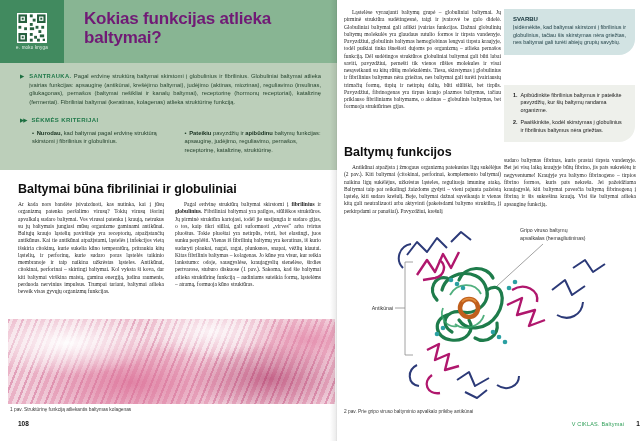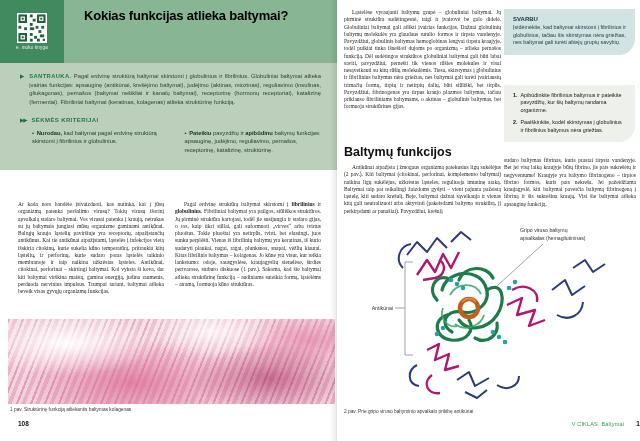--- a/index.html
+++ b/index.html
@@ -13,21 +13,21 @@
            background:linear-gradient(to right, rgba(0,0,0,0) 0%, rgba(0,0,0,0.07) 40%,
                       rgba(0,0,0,0.14) 52%, rgba(0,0,0,0.03) 70%, rgba(0,0,0,0) 100%); }
 
   
   .lp-header { position:absolute; left:0; top:0; width:337px; height:63px; display:flex; }
   .qr-block { width:64px; height:63px; background:#418a5f; display:flex; flex-direction:column;
               align-items:center; justify-content:center; }
   .qr { width:30px; height:30px; background:#fff; border-radius:1px; }
   .qr-caption { font-size:4.5px; color:#eaf4ec; margin-top:2.5px; letter-spacing:.2px; }
   .title-block { flex:1; background:#88b593; padding:9px 10px 0 20px; }
-  .page-title { font-size:13px; line-height:1.12; font-weight:bold; color:#000000; letter-spacing:-.2px; }
+  .page-title { font-size:17px; line-height:1.12; font-weight:bold; color:#701a75; letter-spacing:-.2px; }
 
   
   .lp-band { position:absolute; left:0; top:63px; width:337px; height:107px;
              background:#bccfba; padding:9px 16px 0 20px; }
   .santrauka-row { display:flex; gap:5px; }
   .arrow, .arrow2 { color:#1c6e40; font-size:5.5px; line-height:1.6; flex:0 0 auto; }
   .arrow2 { letter-spacing:-1px; }
   .santrauka-text { font-size:5.8px; line-height:1.5; color:#27452f; width:292px; text-align:justify; }
   .green-label { color:#20794a; font-weight:bold; letter-spacing:.4px; }
   .sekmes { margin-top:9px; }
@@ -140,20 +140,21 @@
           <span class="arrow2">▶▶</span>
           <span class="green-label sekmes-label">SĖKMĖS KRITERIJAI</span>
         </div>
         <div class="sekmes-cols">
           <p class="bullet"><span class="dot">•</span> <b>Nurodau,</b><span> kad baltymai pagal erdvinę struktūrą skirstomi į fibrilinius ir globulinius.</span></p>
           <p class="bullet"><span class="dot">•</span> <b>Pateikiu</b><span> pavyzdžių ir </span><b>apibūdinu</b><span> baltymų funkcijas: apsauginę, judėjimo, reguliavimo, pernašos, receptorinę, katalizinę, struktūrinę.</span></p>
         </div>
       </div>
     </div>
 
+    <h2 class="lp-heading">Baltymai būna fibriliniai ir globuliniai</h2>
 
     <div class="lp-cols">
       <p class="col">Ar kada nors bandėte įsivaizduoti, kas nutinka, kai į jūsų organizmą patenka peršalimo virusų? Tokių virusų išorinį apvalkalą sudaro baltymai. Vos virusai patenka į kraują, netrukus su jų baltymais jungiasi mūsų organizme gaminami antikūnai. Baltųjų kraujo ląstelių paviršiuje yra receptorių, atpažįstančių antikūnus. Kai tie antikūnai atpažįstami, ląstelės į infekcijos vietą išskiria citokinų, kurie sukelia kūno temperatūrą, pritraukia kitų ląstelių, ir perforinų, kurie sudaro poras ląstelės taikinio membranoje ir taip naikina užkrėstas ląsteles. Antikūnai, citokinai, perforinai – skirtingi baltymai. Kol vyksta ši kova, dar kiti baltymai virškina maistą, gamina energiją, judina raumenis, perduoda nervinius impulsus. Trumpai tariant, baltymai atlieka beveik visas gyvųjų organizmų funkcijas.</p>
       <p class="col indent"><span>Pagal erdvinę struktūrą baltymai skirstomi į </span><b>fibrilinius</b><span> ir </span><b>globulinius</b><span>. Fibriliniai baltymai yra pailgos, siūliškos struktūros. Jų pirminė struktūra kartojasi, todėl jie susijungia ir sudaro gijas, o tos, kaip tikri siūlai, gali suformuoti „virves“ arba tvirtus pluoštus. Tokie pluoštai yra netirpūs, tvirti, bet elastingi, juos sunku perplėšti. Vienas iš fibrilinių baltymų yra keratinas, iš kurio sudaryti plaukai, nagai, ragai, plunksnos, snapai, vėžlių kiautai. Kitas fibrilinis baltymas – kolagenas. Jo kūne yra visur, kur reikia lankstumo: odoje, sausgyslėse, kraujagyslių sienelėse, širdies pertvarose, stuburo diskuose (1 pav.). Sakoma, kad šie baltymai atlieka struktūrinę funkciją – audiniams suteikia formą, ląstelėms – atramą, formuoja kūno struktūras.</span></p>
     </div>
 
     <div class="lp-figure"></div>
     <p class="lp-caption">1 pav. Struktūrinę funkciją atliekantis baltymas kolagenas</p>
     <div class="lp-pagenum">108</div>
   </div>

